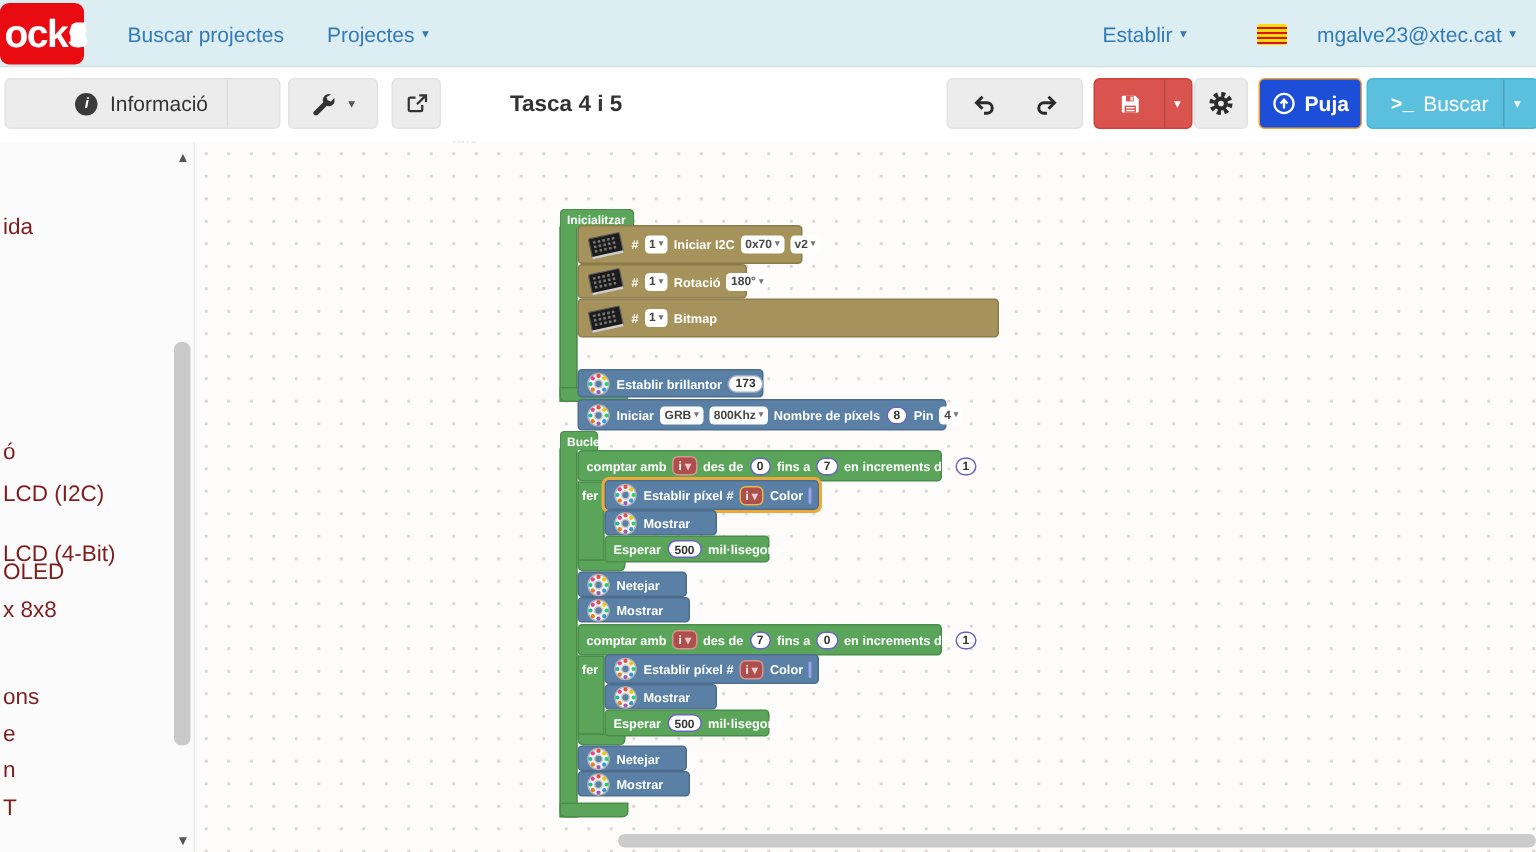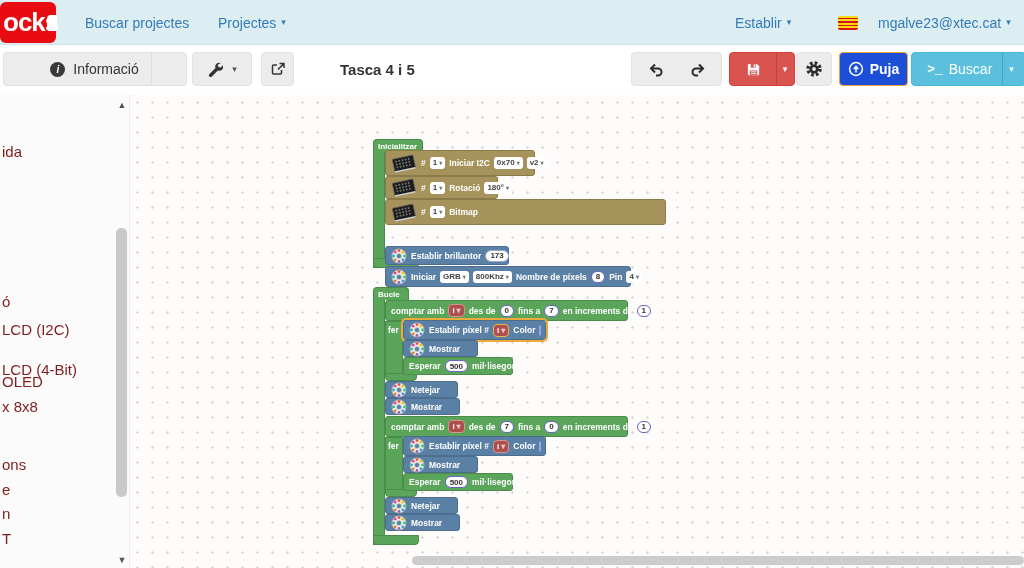--- a/index.html
+++ b/index.html
@@ -366,21 +366,21 @@
             <circle cx="8" cy="13.4" r="1.4" fill="#9b59b6"></circle>
             <circle cx="4.2" cy="11.8" r="1.4" fill="#e67e22"></circle>
             <circle cx="2.6" cy="8" r="1.4" fill="#1abc9c"></circle>
             <circle cx="4.2" cy="4.2" r="1.4" fill="#e84393"></circle>
           </svg>
         </span>
       <span>Establir brillantor</span>
       <span class="num gray">173</span>
     </div>
 
-    <div class="ctab" style="left:243px;top:192px;width:36px;height:13px;align-items:center;">
+    <div class="ctab" style="left:243px;top:192px;width:26px;height:13px;align-items:center;">
       <span>Bucle</span>
     </div>
     <div class="cspine" style="left:243px;top:204px;width:12px;height:246px;"></div>
     <div class="cfoot" style="left:243px;top:440px;width:46px;height:10px;"></div>
 
     <div class="blk green" style="left:255px;top:205px;width:243px;height:21px;">
       <span>comptar amb</span>
       <span class="varchip">
           <span>i</span>
           <span class="dcaret" style="color:#f0caca">▾</span>

